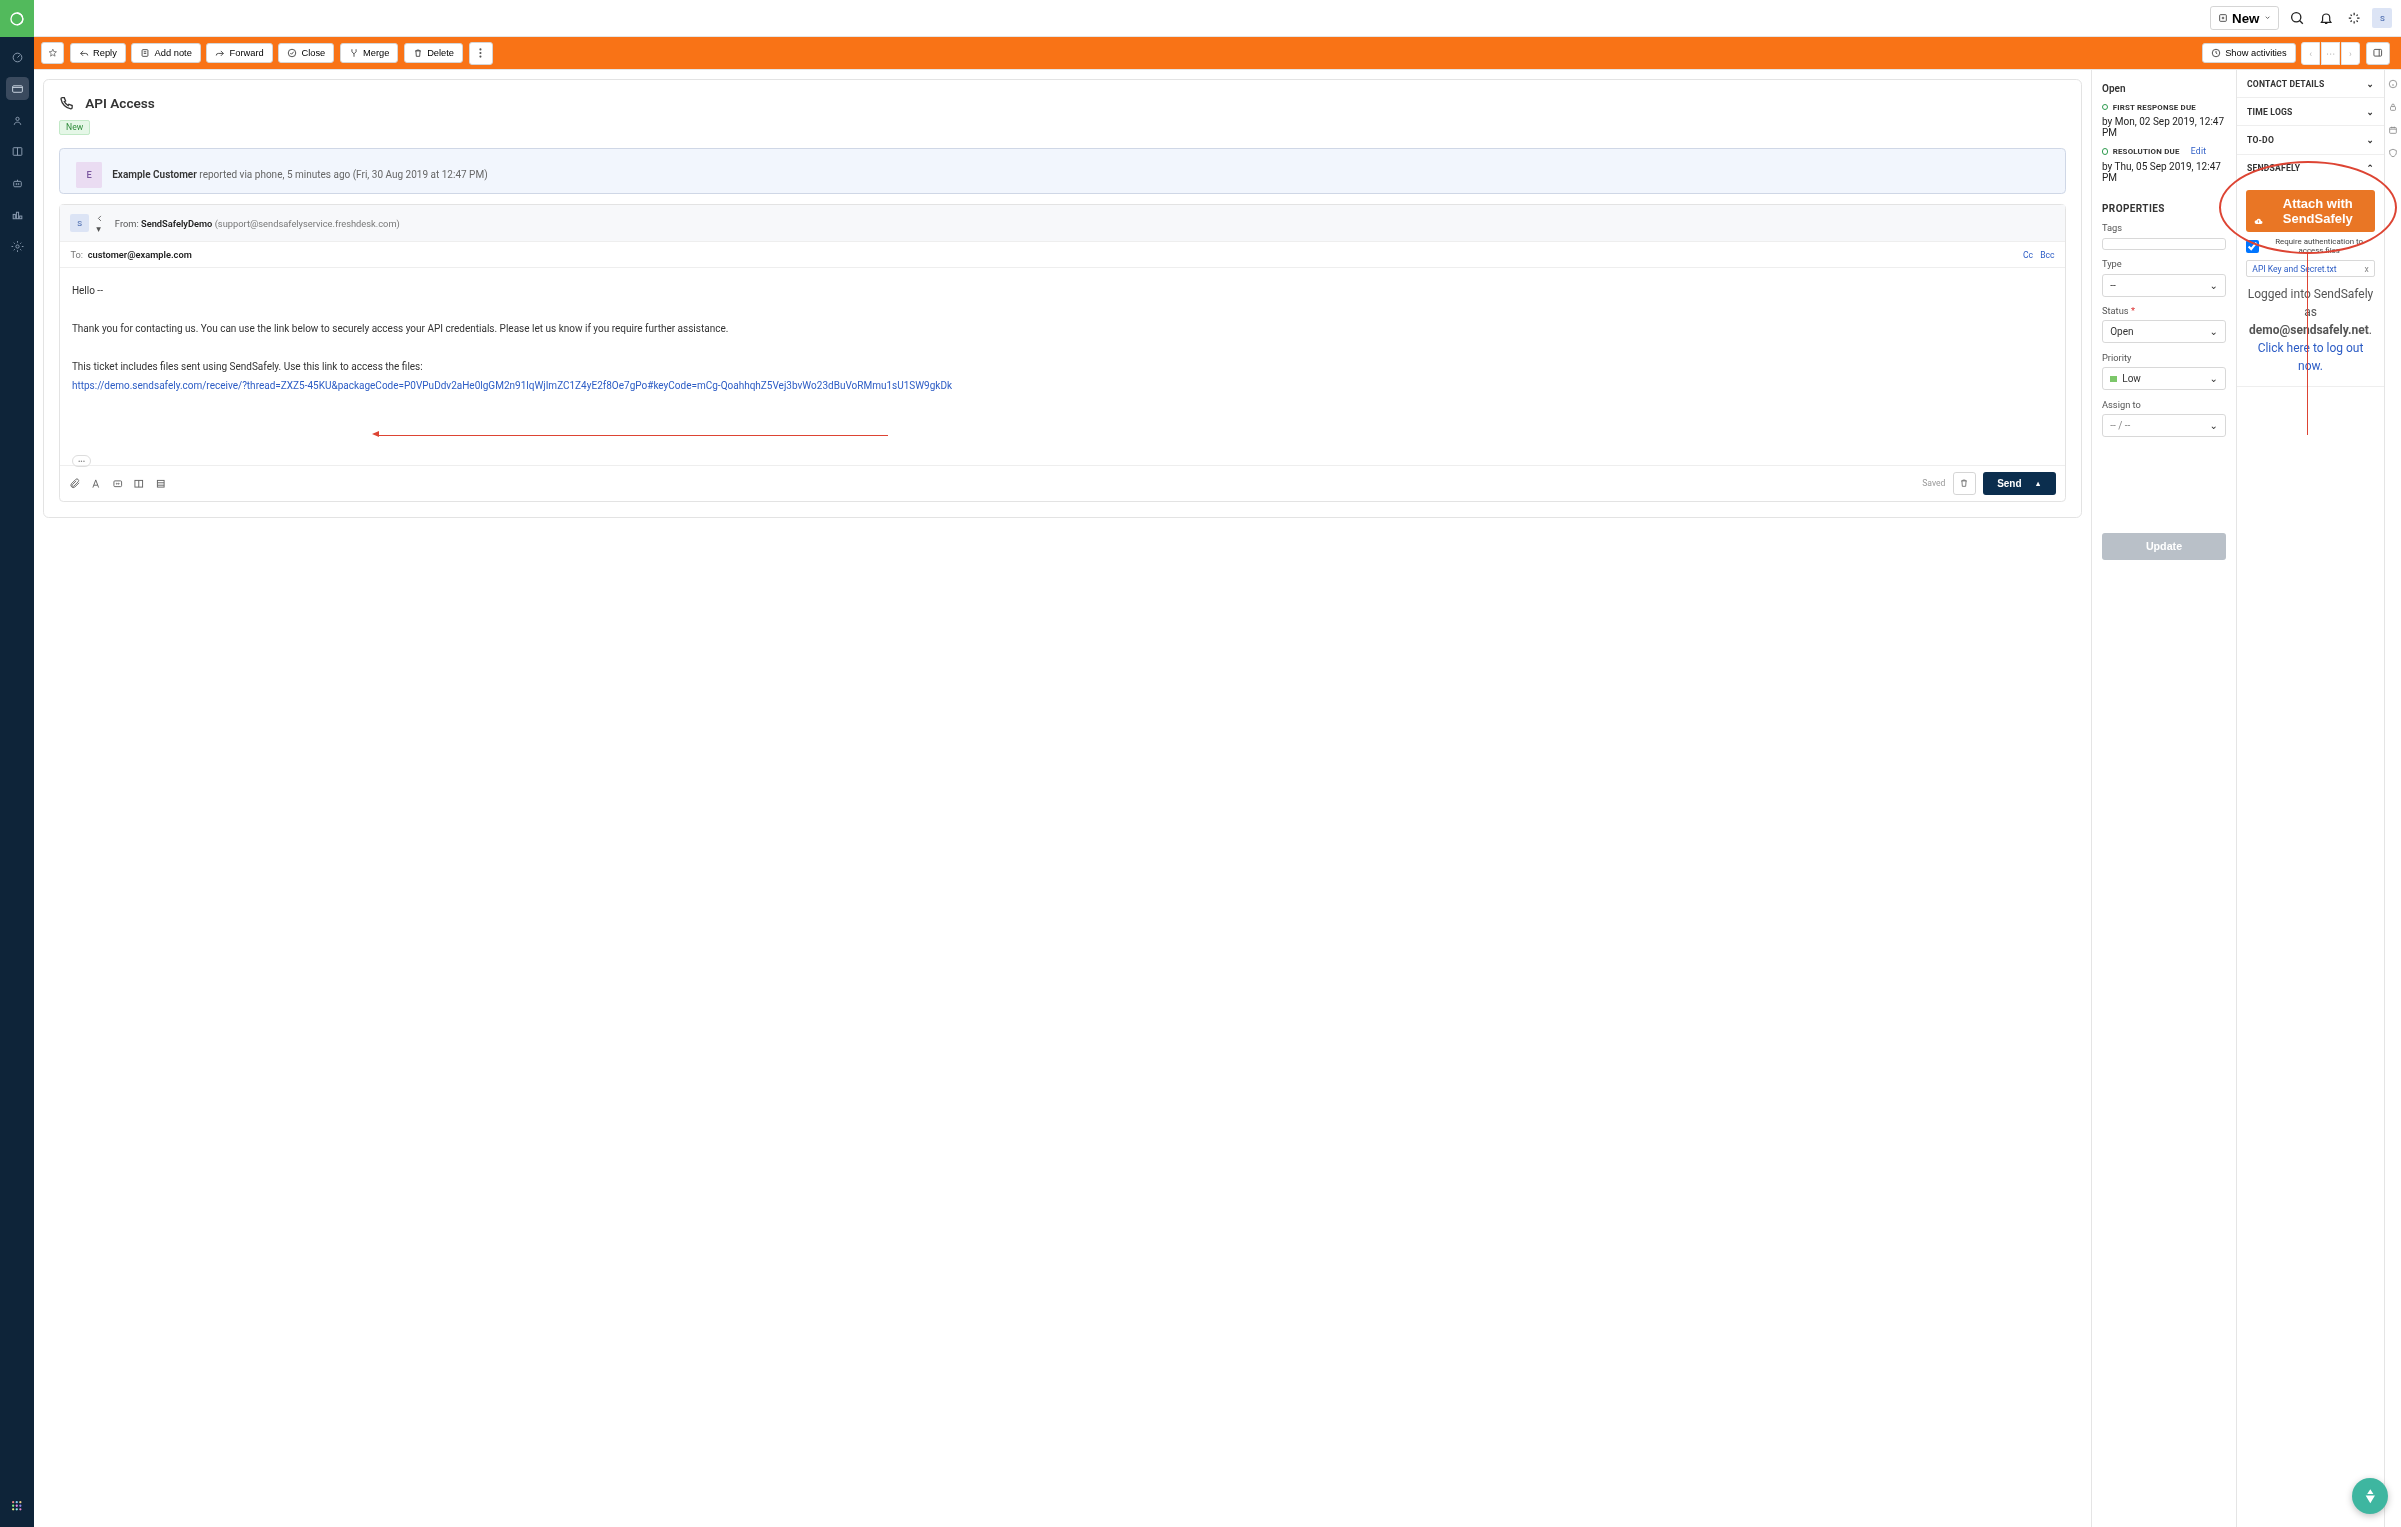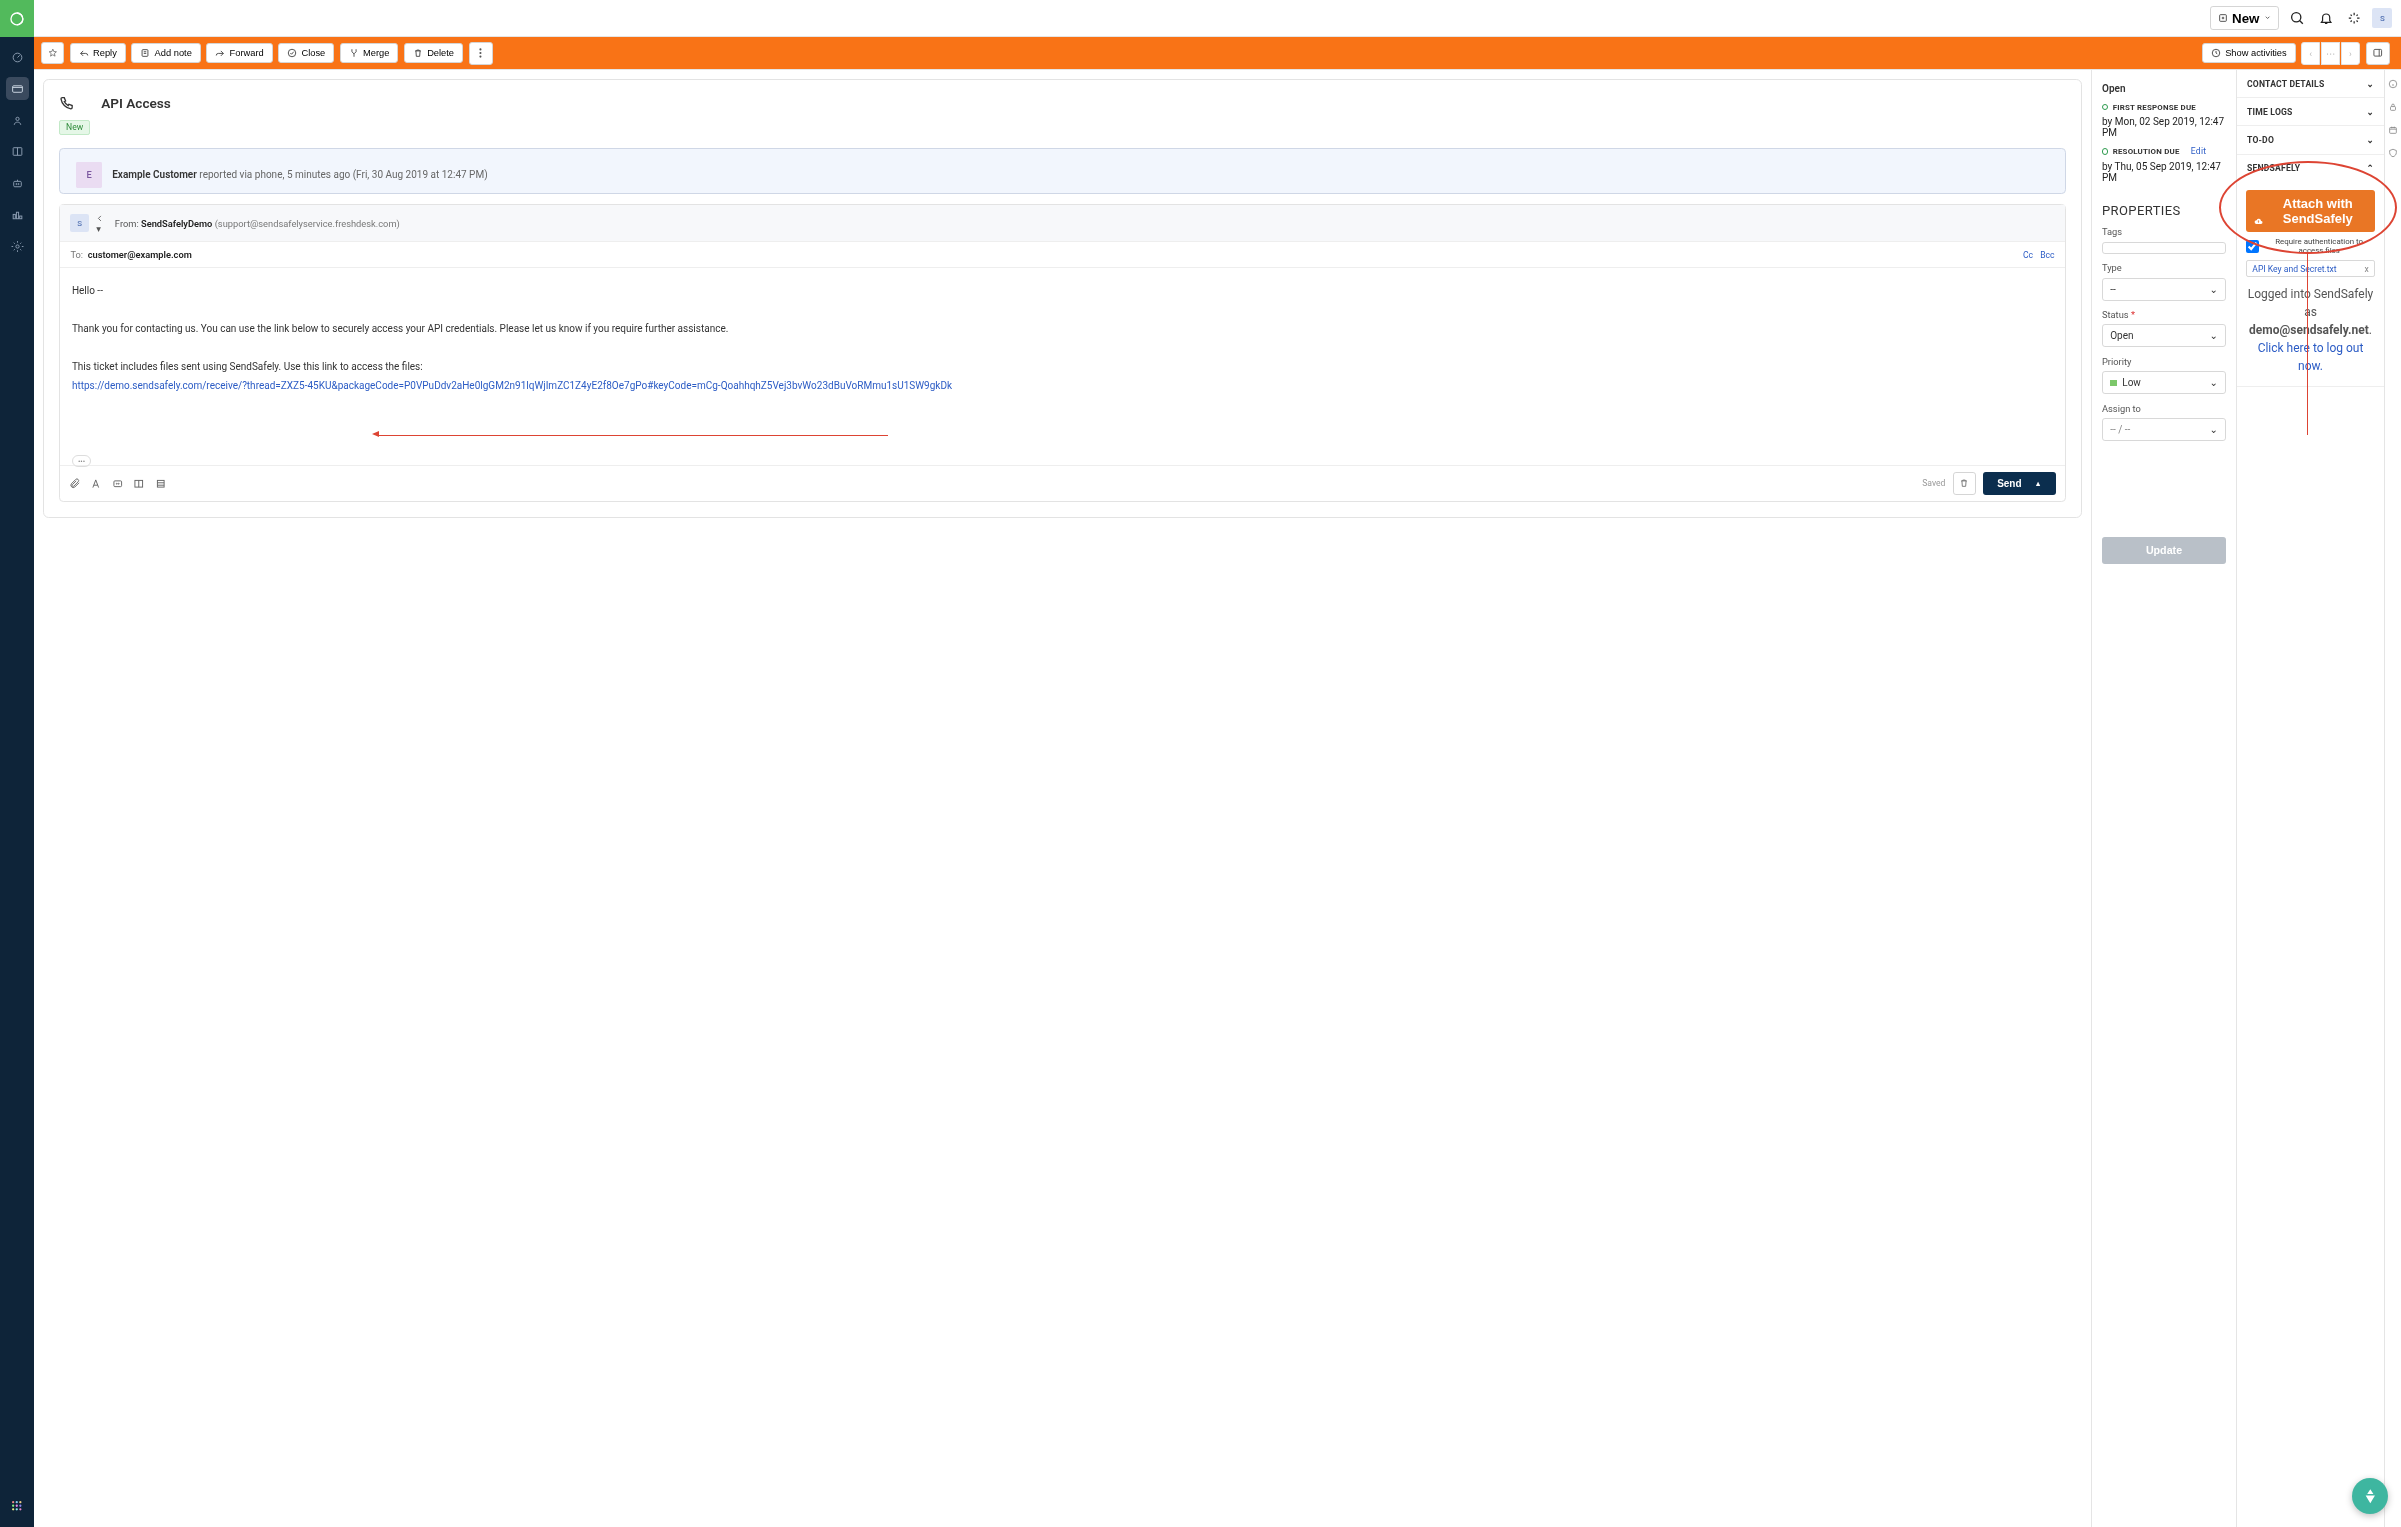--- a/index.html
+++ b/index.html
@@ -21,21 +21,21 @@
 .toolbar-star { width: 23px; border: 0.7px solid #d5d5d5; border-radius: 2.9px; padding: 4.3px 5.7px; background: #fff; cursor: pointer; display:flex;align-items:center;justify-content:center;}
 .toolbar-right { margin-left: auto; display: flex; gap: 5.7px; align-items: center; }
 .nav-arrows { display: flex; gap: 1.4px; }
 .nav-arrow { width: 18.6px; height: 23px; border: 0.7px solid #e3e3e3; background: #fff; display: flex; align-items: center; justify-content: center; color: #bbb; }
 .nav-arrow:first-child { border-radius: 2.9px 0 0 2.9px; }
 .nav-arrow:last-child { border-radius: 0 2.9px 2.9px 0; }
 .icon-square { width: 24px; height: 23px; border: 0.7px solid #d5d5d5; border-radius: 2.9px; display:flex;align-items:center;justify-content:center; background:#fff; cursor:pointer;}
 .content-row { flex: 1; display: flex; min-height: 0; }
 .content-wrap { flex: 1; padding: 8.6px; overflow: auto; }
 .ticket-card { border: 0.7px solid #e3e3e3; border-radius: 5.7px; padding: 15.8px; background: #fff; }
-.ticket-title-row { display: flex; align-items: center; gap: 26px; }
+.ticket-title-row { display: flex; align-items: center; gap: 10px; }
 .phone-icon-circle { color: #555; }
 .ticket-title { font-size: 13.6px; font-weight: 600; }
 .subline { margin-top: 8.6px; font-size: 10px; color: #333; }
 .subline .cust { font-weight: 600; }
 .subline .sep { display:inline-block; border-left: 0.7px solid #ccc; height: 10px; margin: 0 7.2px; vertical-align: middle;}
 .badge-new { display: inline-block; background: #e5f7e7; color: #2e8b3a; border: 0.7px solid #c2e9c7; border-radius: 2.1px; padding: 1.4px 5.7px; font-size: 8.6px; margin-top: 8.6px; }
 .msg-box { border: 0.7px solid #cfd7e6; border-radius: 4.3px; background: #f2f6fd; margin-top: 13px; }
 .msg-head { display:flex; align-items:center; gap:10px; padding: 13px 15.8px 5.7px; }
 .avatar-e { width: 26px; height: 26px; background: #eadcf2; color: #7b57a0; display:flex;align-items:center;justify-content:center; font-size:9.3px; font-weight:500; border-radius:1.4px;}
 .msg-head-text { font-size: 10px; }
@@ -57,21 +57,21 @@
 .saved { color:#999; font-size:8.6px; }
 .trash-btn { width: 23px; height: 23px; border:0.7px solid #d5d5d5; border-radius:2.9px; display:flex;align-items:center;justify-content:center; cursor:pointer;}
 .send-btn { background: #0b2e4e; color:#fff; border:none; border-radius:2.9px; padding: 5.7px 14.3px; font-size:10px; font-weight:600; display:flex; align-items:center; gap:13px; cursor:pointer;}
 .pill { border:0.7px solid #ddd; border-radius: 8.6px; padding: 0.7px 5px; font-size: 7.2px; color:#888; margin: 4.3px 0 0 8.6px;}
 .mid-panel { width: 145px; border-left:0.7px solid #e5e5e5; padding: 13px 10px; overflow:auto;}
 .mid-h { font-size:10px; font-weight:600; margin-bottom: 5.7px; }
 .due-lbl { font-size:7.9px; font-weight:700; color:#333; letter-spacing:0.2px; display:flex; align-items:center; gap:4.3px; margin-top: 8.6px;}
 .green-dot{ width:6.4px;height:6.4px;border:1.4px solid #2e9b4f;border-radius:50%; display:inline-block;}
 .due-val { font-size:10px; color:#222; margin-top:4.3px; }
 .edit-link { color:#2c5cc5; text-transform:none; font-weight:400; font-size:8.6px; margin-left:7px; cursor:pointer;}
-.props-h { font-size:13px; font-weight:400; letter-spacing:0.4px; margin: 20px 0 7.2px; }
+.props-h { font-size:10px; font-weight:700; letter-spacing:0.4px; margin: 20px 0 7.2px; }
 .field-lbl { font-size:9.3px; color:#555; margin-top:8.6px; }
 .field-lbl .req { color:#d33; }
 .field { width:100%; border:0.7px solid #d8d8d8; border-radius:2.9px; padding: 5px 7.2px; margin-top:4.3px; font-size:10px; display:flex; justify-content:space-between; align-items:center; background:#fff;}
 .field.sel{ cursor:pointer;}
 .prio-dot{width:6.4px;height:6.4px;background:#7cc76a;display:inline-block;margin-right:5.7px;}
 .update-btn { width:100%; background:#b9c0c8; color:#fff; border:none; border-radius:2.9px; padding:7.2px; font-size:10.7px; font-weight:600; margin-top:96px; cursor:pointer;}
 .right-panel { width: 148px; border-left:0.7px solid #e5e5e5; padding: 0; overflow:auto; position:relative;}
 .accordion { border-bottom:0.7px solid #eee; }
 .acc-head { display:flex; justify-content:space-between; align-items:center; padding: 8.6px 10px; font-size:8.6px; font-weight:700; letter-spacing:0.2px; cursor:pointer;}
 .acc-body { padding: 5.7px 8.6px 11.5px; text-align:center; }

